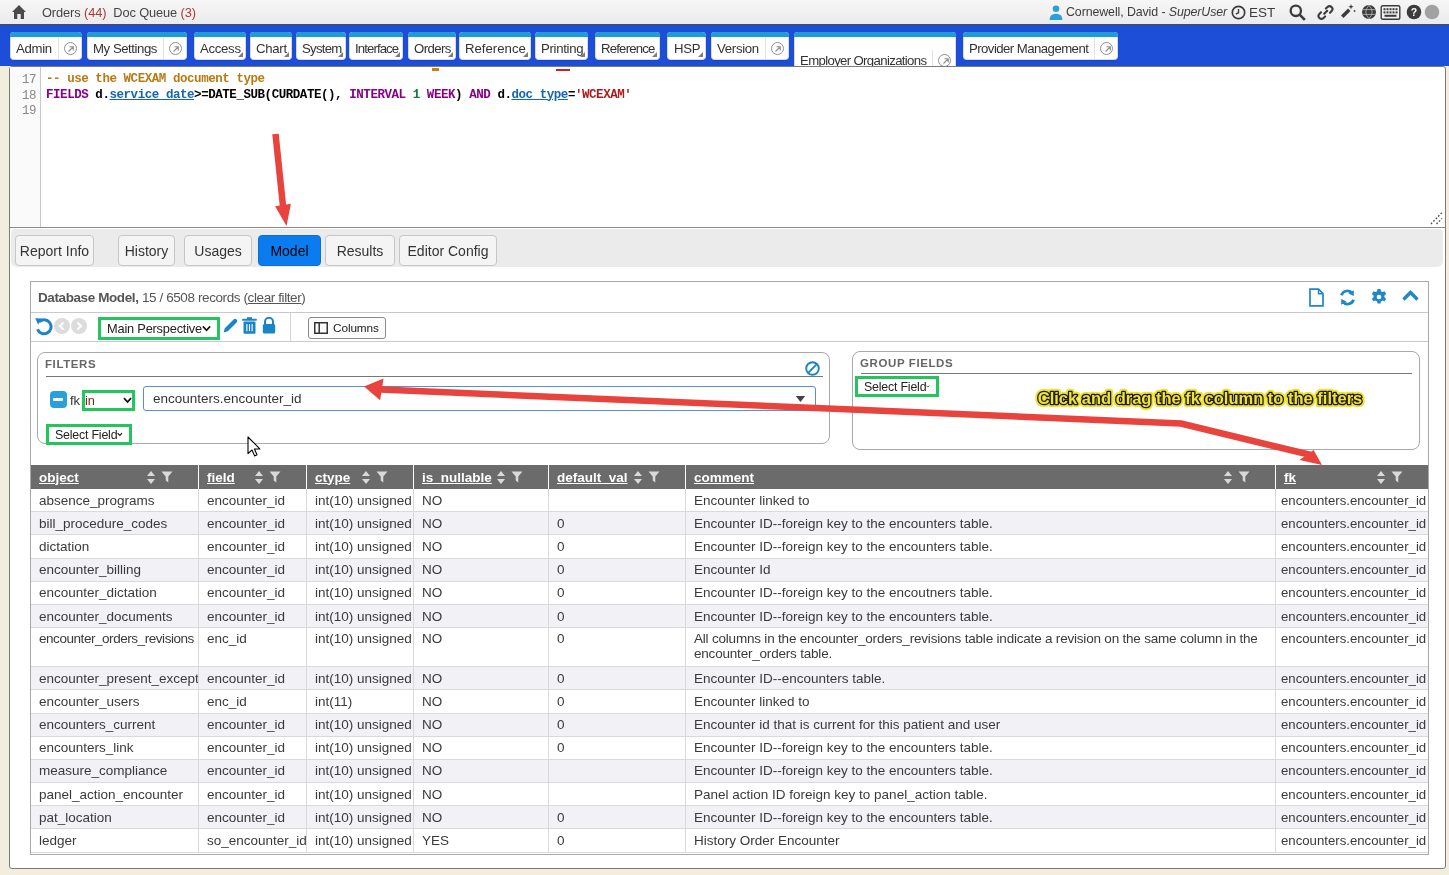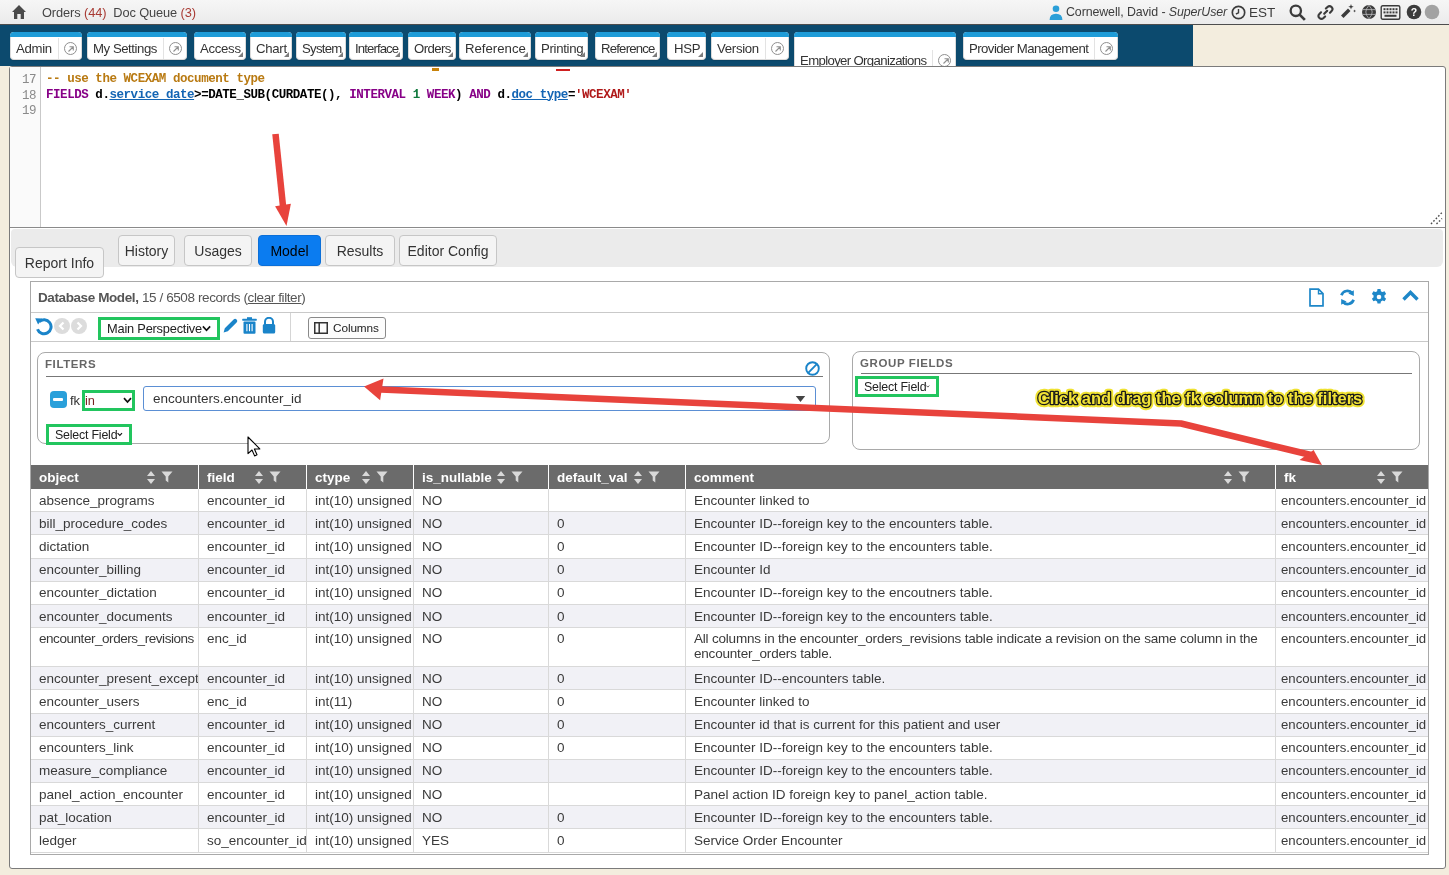--- a/index.html
+++ b/index.html
@@ -6,21 +6,21 @@
 html,body { width:1449px; height:875px; }
 body { background:#f3edde; font-family:"Liberation Sans",sans-serif; position:relative; overflow:hidden; }
 svg { display:block; }
 
 .topbar { position:absolute; left:0; top:0; width:1449px; height:25px; background:linear-gradient(#f6f6f6,#ebebeb); border-bottom:1px solid #4d4d4d; }
 .crumbs { position:absolute; left:42px; top:4.5px; font-size:12.8px; letter-spacing:-0.1px; color:#444; }
 .crumbs .red { color:#a83a33; }
 .homeicon { position:absolute; left:11px; top:4px; }
 .topright { position:absolute; left:0; top:0; width:1449px; height:24px; color:#3c3c3c; }
 
-.tabbar { position:absolute; left:0; top:25px; width:1193px; height:41px; background:#0c4a6e;padding-left:48px; }
+.tabbar { position:absolute; left:0; top:25px; width:1449px; height:41px; background:#1d4ed8;padding-left:48px; }
 .tabs { position:absolute; left:0; top:7px; height:29px; }
 .tab { position:absolute; top:0; background:#fff; border:1px solid #dadada; border-top:none; border-radius:4px; box-shadow:0 1px 1px rgba(0,0,0,0.10); }
 .tab .cap { height:5px; background:#1e9cd8; border-radius:4px 4px 0 0; margin:0 -1px; }
 .tab .lbl { height:22px; display:flex; align-items:center; padding:0 4px 0 5px; font-size:13.2px; letter-spacing:-0.3px; color:#333; white-space:nowrap; }
 .tab .sep { width:1px; height:21px; background:#e3e3e3; margin:0 0 0 6px; align-self:center; }
 .tab .circ { width:13px; height:13px; border:1px solid #909090; border-radius:50%; margin-left:5px; position:relative; flex:0 0 auto; }
 .tab .circ svg { position:absolute; left:2.5px; top:2.5px; }
 .tab .corner { position:absolute; right:2px; bottom:2px; width:0; height:0; border-left:5px solid transparent; border-bottom:5px solid #7d7d7d; }
 
 .window { position:absolute; left:9px; top:66px; width:1437px; height:803px; background:#fff; border:1px solid #7b7b7b; border-radius:3px; }
@@ -60,21 +60,21 @@
 .minusbtn::after { content:""; position:absolute; left:3.5px; top:7px; width:10px; height:3px; background:#fff; border-radius:1px; }
 .combo { position:absolute; border:1.5px solid #5b8fd4; border-radius:3px; background:#fff; font-size:13.5px; color:#333; display:flex; align-items:center; }
 
 .tbl { position:absolute; left:0px; top:183px; width:1397px; font-size:13.5px; color:#3a3a3a; }
 .trow { display:flex; border-bottom:1px solid #d9d9d9; }
 .trow.alt { background:#f1f1f6; }
 .tc { padding:0 0 0 8px; display:flex; align-items:center; border-right:1px solid #d9d9d9; overflow:hidden; }
 .tc:last-child { border-right:none; }
 .c0{width:168px;} .c1{width:108px;} .c2{width:107px;} .c3{width:135px;} .c4{width:137px;} .c5{width:590px;} .c6{width:152px;} .tc.c6{padding-left:5px;font-size:13.2px;}
 .thead { display:flex; background:#6b6b6b; color:#fff; font-weight:bold; height:24px; }
-.th { display:flex; align-items:center; padding:0 25px 0 8px; border-right:1px solid #fff; position:relative; }
+.th { display:flex; align-items:center; padding:0 25px 0 8px; border-right:1px solid #fff; position:relative;text-decoration:underline; }
 .th:last-child { border-right:none; }
 .th .hspace { flex:1; }
 .rowh { height:23.2px; }
 </style>
 </head>
 <body>
 
 <div class="topbar">
   <svg class="homeicon" width="16" height="16" viewBox="0 0 16 16">
       <path d="M8 1 L15 8 L13 8 L13 15 L9.7 15 L9.7 10 L6.3 10 L6.3 15 L3 15 L3 8 L1 8 Z" fill="#4a4a4a"></path>
@@ -280,21 +280,21 @@
     <div class="codeline" style="top:20.5px;"><span class="kw">FIELDS</span> d.<span class="fld">service_date</span>&gt;=DATE_SUB(CURDATE(), <span class="kw">INTERVAL</span> <span class="num">1</span> <span class="kw">WEEK</span>) <span class="kw">AND</span> d.<span class="fld">doc_type</span>=<span class="str">'WCEXAM'</span></div>
     <svg class="resize" width="13" height="14" viewBox="0 0 13 14">
         <g stroke="#4a4a4a" stroke-width="1.4" stroke-dasharray="1.6,1.9" fill="none">
           <path d="M1 13 L12 1.5"></path>
           <path d="M6.5 13 L12 7.5"></path>
         </g>
       </svg>
   </div>
   <div class="strip">
     <div class="ltabs">
-      <div class="ltab" style="left:4px;width:89px;margin-top:12px;">Report Info</div>
+      <div class="ltab" style="left:4px;width:79px;">Report Info</div>
       <div class="ltab" style="left:107px;width:57px;">History</div>
       <div class="ltab" style="left:173px;width:68px;">Usages</div>
       <div class="ltab active" style="left:247px;width:63px;">Model</div>
       <div class="ltab" style="left:314px;width:70px;">Results</div>
       <div class="ltab" style="left:388px;width:98px;">Editor Config</div>
     </div>
   </div>
 
   <div class="panel">
     <div class="phead">
@@ -596,21 +596,21 @@
           <div class="tc c4">0</div>
           <div class="tc c5">Encounter ID--foreign key to the encounters table.</div>
           <div class="tc c6">encounters.encounter_id</div>
         </div>
       <div class="trow rowh">
           <div class="tc c0">ledger</div>
           <div class="tc c1">so_encounter_id</div>
           <div class="tc c2">int(10) unsigned</div>
           <div class="tc c3">YES</div>
           <div class="tc c4">0</div>
-          <div class="tc c5">Service Order Encounter</div>
+          <div class="tc c5">History Order Encounter</div>
           <div class="tc c6">encounters.encounter_id</div>
         </div>
     </div>
   </div>
 </div>
 
 <svg style="position:absolute;left:0;top:0;pointer-events:none;" width="1449" height="875" viewBox="0 0 1449 875">
 
   <path d="M275.5 134 L283 206" stroke="#e8433c" stroke-width="6.5" fill="none"></path>
   <polygon points="286.5,226 290.9,203.7 275.1,206.3" fill="#e8433c"></polygon>

